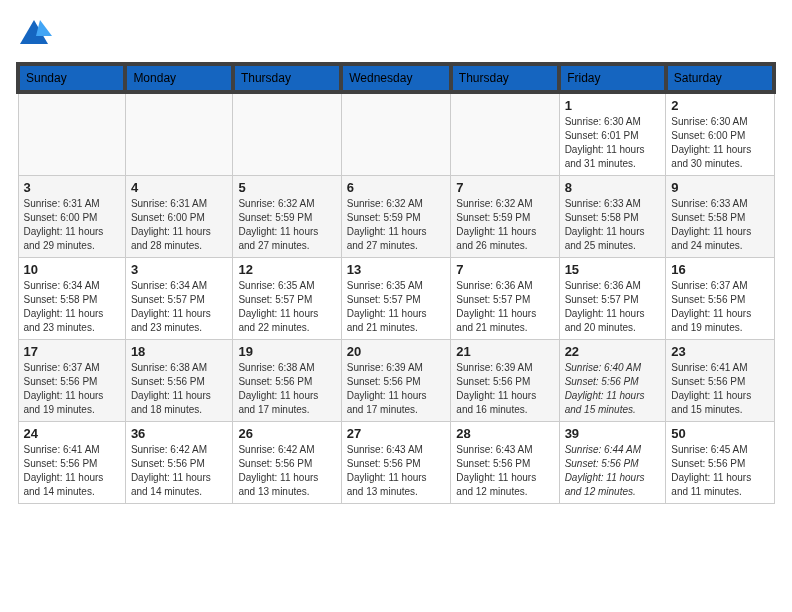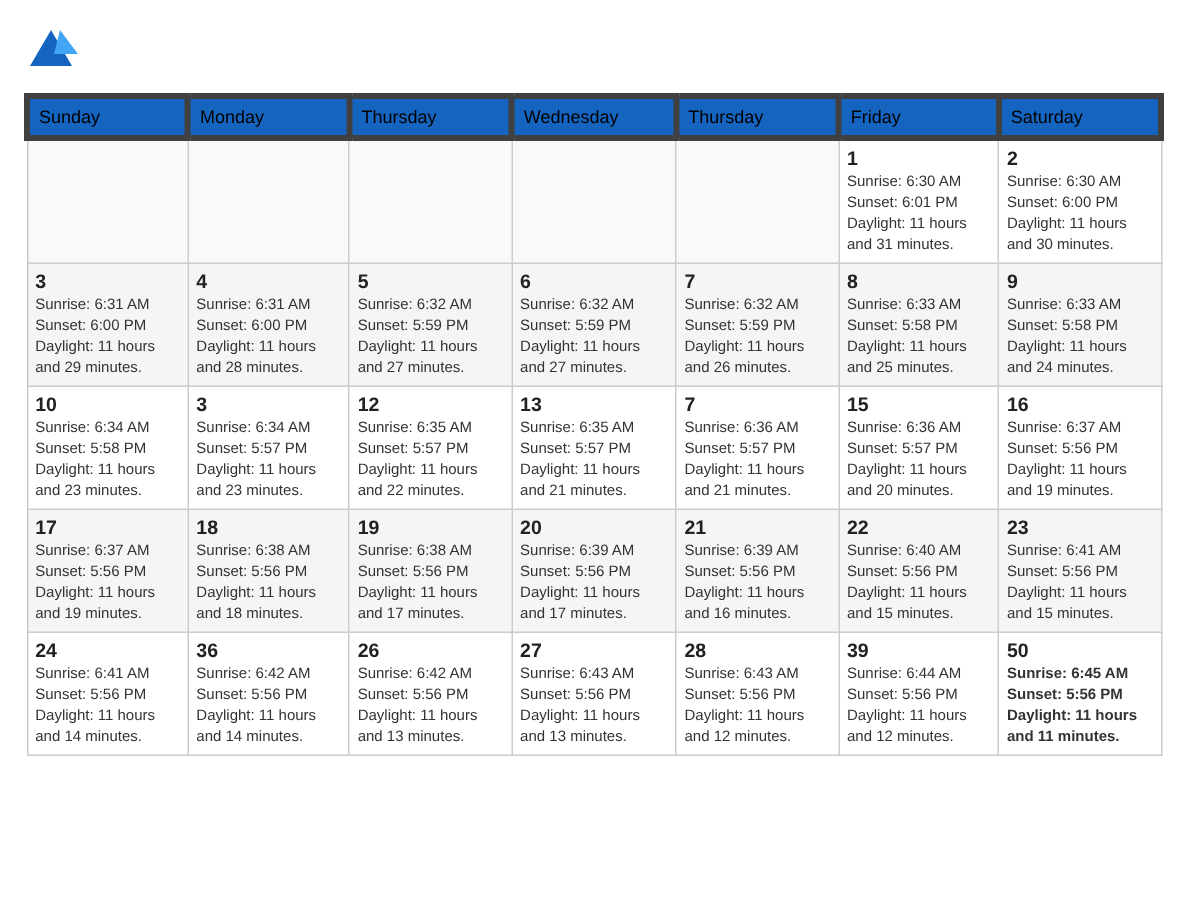--- a/index.html
+++ b/index.html
@@ -254,21 +254,21 @@
 Daylight: 11 hours and 17 minutes.</div>
         </td>
         <td>
           <div class="day-number">21</div>
           <div class="day-info" style="white-space: pre-line;">Sunrise: 6:39 AM
 Sunset: 5:56 PM
 Daylight: 11 hours and 16 minutes.</div>
         </td>
         <td>
           <div class="day-number">22</div>
-          <div class="day-info" style="white-space: pre-line;">Sunrise: 6:40 AM
+          <div class="day-info" style="white-space: pre-line; font-style: italic;">Sunrise: 6:40 AM
 Sunset: 5:56 PM
 Daylight: 11 hours and 15 minutes.</div>
         </td>
         <td>
           <div class="day-number">23</div>
           <div class="day-info" style="white-space: pre-line;">Sunrise: 6:41 AM
 Sunset: 5:56 PM
 Daylight: 11 hours and 15 minutes.</div>
         </td>
       </tr>
@@ -298,25 +298,25 @@
 Daylight: 11 hours and 13 minutes.</div>
         </td>
         <td>
           <div class="day-number">28</div>
           <div class="day-info" style="white-space: pre-line;">Sunrise: 6:43 AM
 Sunset: 5:56 PM
 Daylight: 11 hours and 12 minutes.</div>
         </td>
         <td>
           <div class="day-number">39</div>
-          <div class="day-info" style="white-space: pre-line;">Sunrise: 6:44 AM
+          <div class="day-info" style="white-space: pre-line; font-style: italic;">Sunrise: 6:44 AM
 Sunset: 5:56 PM
 Daylight: 11 hours and 12 minutes.</div>
         </td>
         <td>
           <div class="day-number">50</div>
-          <div class="day-info" style="white-space: pre-line; font-weight: bold;">Sunrise: 6:45 AM
+          <div class="day-info" style="white-space: pre-line;">Sunrise: 6:45 AM
 Sunset: 5:56 PM
 Daylight: 11 hours and 11 minutes.</div>
         </td>
       </tr>
     </tbody>
 </table>
 
 </body></html>

